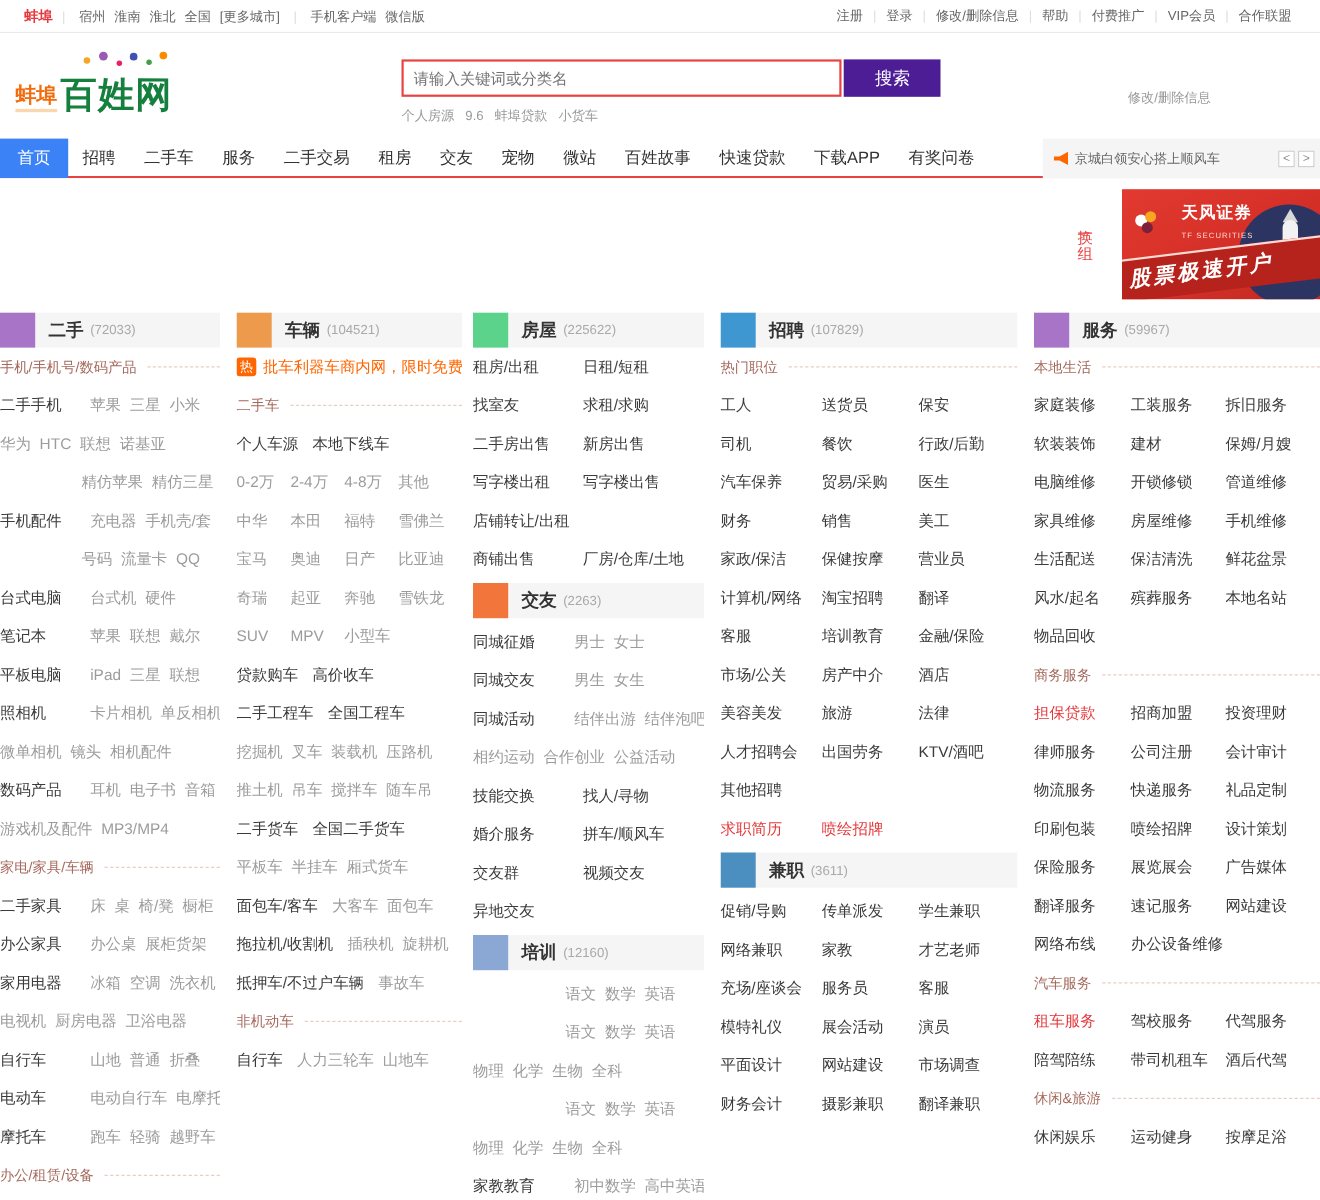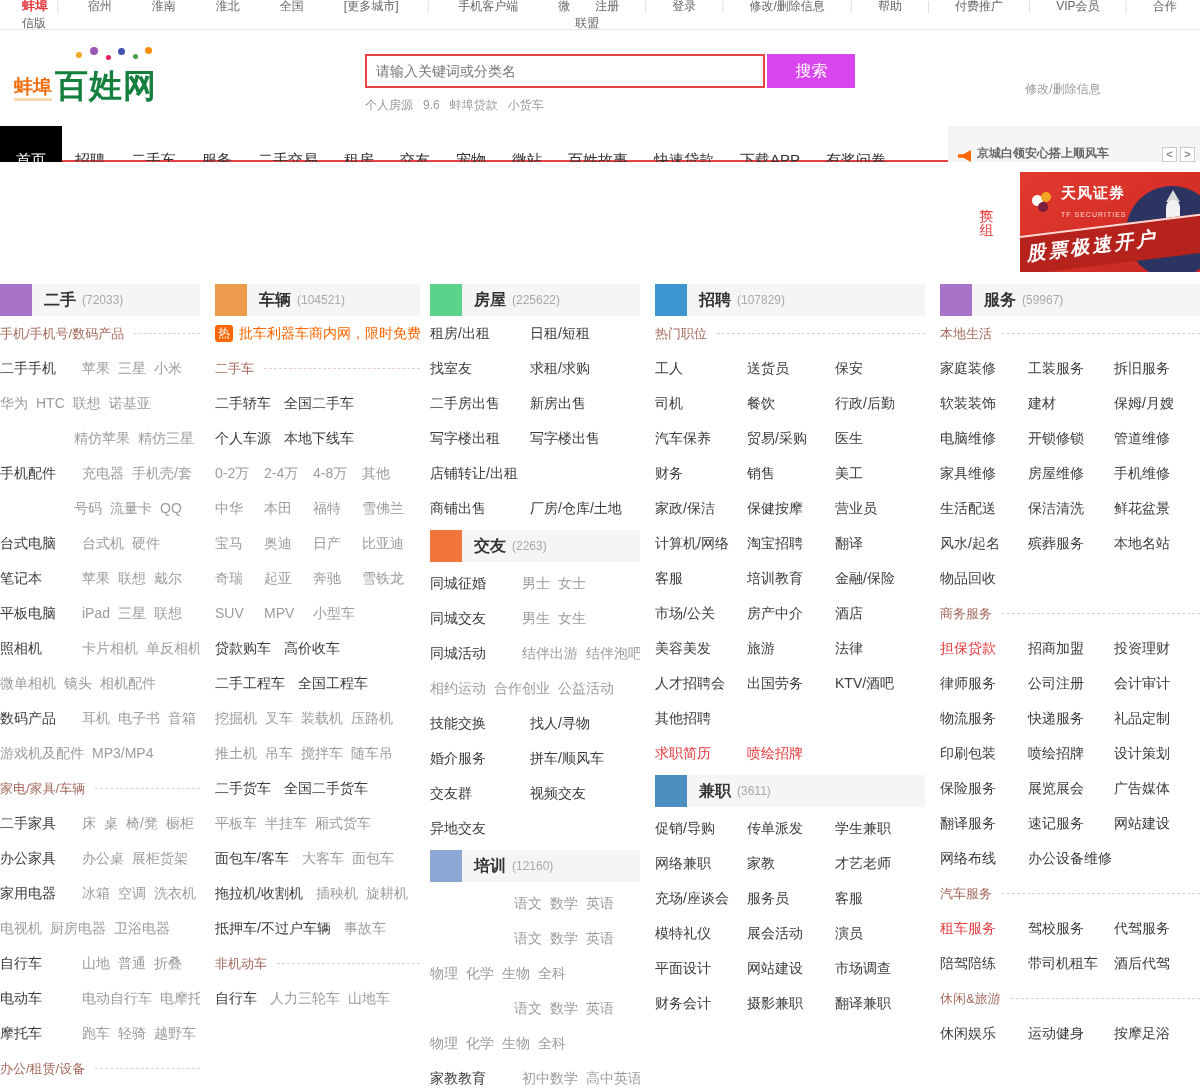--- a/index.html
+++ b/index.html
@@ -7,61 +7,61 @@
   body{width:1200px;height:1091px;overflow:hidden;background:#fff;position:relative;
        font-family:"Liberation Sans","DejaVu Sans",sans-serif;}
   a{text-decoration:none;cursor:pointer;}
 
   
   .topbar{height:30px;border-bottom:1px solid #e9e9e9;display:flex;justify-content:space-between;
           align-items:center;padding:0 22px;font-size:12px;color:#666;background:#fff;}
   .topbar a{color:#666;}
   .city{color:#e4393c !important;font-weight:bold;font-size:13px;}
   .sep{color:#ddd;margin:0 5px;}
-  .tlink{margin:0 20px;}
+  .tlink{margin:0 4px;}
 
   
   .siteheader{position:relative;height:96px;background:#fff;}
   .logo{position:absolute;left:14px;top:34px;white-space:nowrap;}
   .logo-city{color:#f26c0d;font-size:19px;font-weight:bold;border-bottom:3px solid #fbd7ae;padding-bottom:1px;margin-right:3px;vertical-align:4px;}
   .logo-name{color:#15803d;font-size:33px;font-weight:bold;letter-spacing:1px;}
   .logo-dot{position:absolute;border-radius:50%;}
   .d1{left:62px;top:-12px;width:6px;height:6px;background:#f5a623;}
   .d2{left:76px;top:-17px;width:8px;height:8px;background:#9b59b6;}
   .d3{left:92px;top:-9px;width:5px;height:5px;background:#e91e63;}
   .d4{left:104px;top:-16px;width:7px;height:7px;background:#3f51b5;}
   .d5{left:119px;top:-10px;width:5px;height:5px;background:#43a047;}
   .d6{left:131px;top:-17px;width:7px;height:7px;background:#fb8c00;}
   .searchbox{position:absolute;left:365px;top:24px;}
   .search-input{width:400px;height:34px;border:2px solid #e84342;padding:0 9px;font-size:14px;color:#333;outline:none;vertical-align:top;font-family:inherit;}
-  .search-btn{width:88px;height:34px;background:#d946ef;color:#fff;border:none;font-size:16px;vertical-align:top;margin-left:-2px;font-family:Liberation Mono, monospace;cursor:pointer;}
+  .search-btn{width:88px;height:34px;background:#4c1d95;color:#fff;border:none;font-size:16px;vertical-align:top;margin-left:-2px;font-family:Liberation Mono, monospace;cursor:pointer;}
   .hotwords{margin-top:9px;font-size:12px;color:#999;}
   .hotwords a{color:#999;margin-right:10px;}
   .postbox{position:absolute;left:956px;top:24px;width:214px;text-align:center;}
   .post-btn{width:214px;height:34px;background:#e84342;color:#fff;border:none;font-size:16px;font-family:inherit;cursor:pointer;}
   .modify-link{display:inline-block;margin-top:9px;color:#999;font-size:12px;}
 
   
   .nav{position:relative;height:36px;border-bottom:2px solid #e84342;background:#fff;white-space:nowrap;}
   .nav-item{display:inline-block;height:36px;line-height:36px;padding:0 13px;font-size:15px;color:#333;}
-  .nav-item.active{background:#000000;color:#fff;padding:16px 16px;}
-  .nav-notice{position:absolute;right:0;top:0;width:252px;height:36px;background:#f5f5f5;display:flex;align-items:flex-end;font-size:12px;font-weight:bold;}
+  .nav-item.active{background:#3b82f6;color:#fff;padding:0 16px;}
+  .nav-notice{position:absolute;right:0;top:0;width:252px;height:36px;background:#f5f5f5;display:flex;align-items:center;font-size:12px;}
   .speaker{width:13px;height:12px;background:#f60;clip-path:polygon(0 35%,40% 35%,100% 0,100% 100%,40% 65%,0 65%);margin:0 6px 0 10px;flex:none;}
   .notice-text{color:#666;}
   .nav-pager{margin-left:auto;margin-right:5px;display:flex;gap:3px;}
   .nav-pager a{width:15px;height:15px;line-height:13px;text-align:center;border:1px solid #ccc;background:#fff;color:#888;font-size:11px;display:block;}
 
   
   .banner{position:relative;height:122px;background:#fff;}
   .change-group{position:absolute;right:204px;top:36px;writing-mode:vertical-rl;letter-spacing:7px;color:#e84342;font-size:14px;}
   .ad{position:absolute;right:0;top:10px;width:180px;height:100px;background:linear-gradient(150deg,#e23a30 0%,#d42f27 55%,#c22a22 100%);overflow:hidden;}
   .ad-circle{position:absolute;right:-18px;top:14px;width:92px;height:92px;border-radius:50%;background:#2c3462;}
   .rocket-body{position:absolute;left:40px;top:14px;width:14px;height:48px;background:#f2f2f2;border-radius:7px 7px 2px 2px;}
   .rocket-tip{position:absolute;left:40px;top:4px;width:0;height:0;border-left:7px solid transparent;border-right:7px solid transparent;border-bottom:12px solid #d8d8d8;}
-  .ad-logo{position:relative;display:flex;align-items:center;gap:7px;padding:12px 0 0 12px;}
+  .ad-logo{position:relative;display:flex;align-items:center;gap:20px;padding:12px 0 0 12px;}
   .ad-flower{position:relative;width:22px;height:22px;flex:none;}
   .ad-flower i{position:absolute;border-radius:50%;display:block;}
   .f1{width:11px;height:11px;background:#fff;left:0;top:3px;}
   .f2{width:10px;height:10px;background:#f5a623;left:9px;top:0;}
   .f3{width:10px;height:10px;background:#7b1f3a;left:6px;top:10px;}
   .ad-brand{color:#fff;font-weight:bold;font-size:15px;letter-spacing:1px;}
   .ad-brand-sub{font-size:7px;color:#ffd9d4;letter-spacing:1px;}
   .ad-ribbon{position:absolute;left:-12px;right:-12px;bottom:8px;background:#b5231c;border-top:2px solid #ffd9d4;
              transform:rotate(-7deg);padding:4px 0 7px 18px;font-size:19px;font-weight:bold;font-style:italic;
              color:#fff;letter-spacing:3px;white-space:nowrap;}
@@ -213,21 +213,20 @@
     <div class="col col-cheliang">
       <div class="col-head">
         <span class="col-icon" style="background: rgb(238, 154, 77);"></span>
         <span class="col-title">车辆</span>
         <span class="col-count">(104521)</span>
       </div>
       <div class="hot"><span class="hot-badge">热</span><a>批车利器车商内网，限时免费！</a></div>
       <div class="section">
         <span>二手车</span>
       </div>
-      <div class="line"><a class="dlink">二手轿车</a><a class="dlink">全国二手车</a></div>
       <div class="line"><a class="dlink">个人车源</a><a class="dlink">本地下线车</a></div>
       <div class="line spread">
         <a class="glink">0-2万</a>
         <a class="glink">2-4万</a>
         <a class="glink">4-8万</a>
         <a class="glink">其他</a>
       </div>
       <div class="line spread">
         <a class="glink">中华</a>
         <a class="glink">本田</a>

